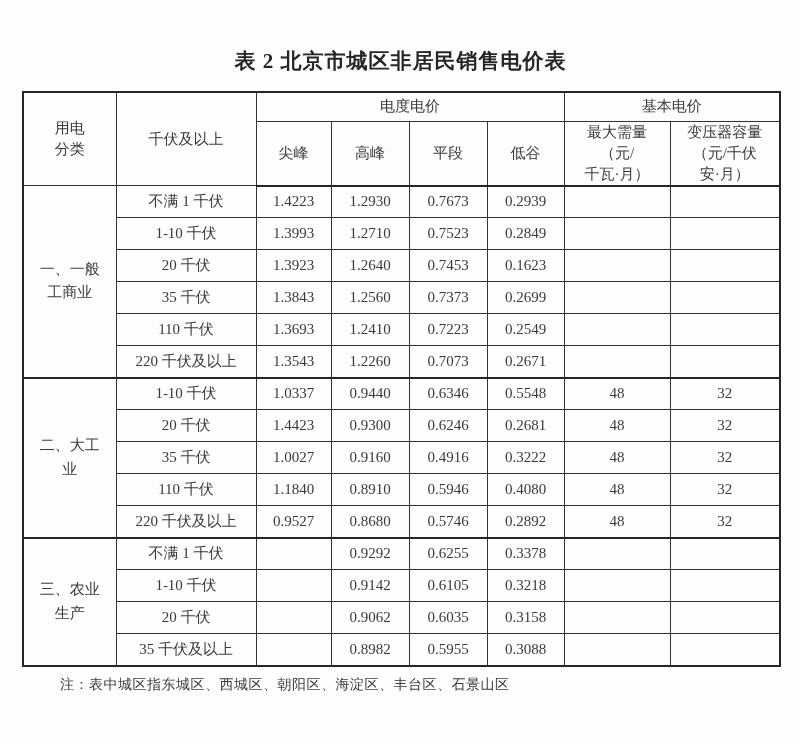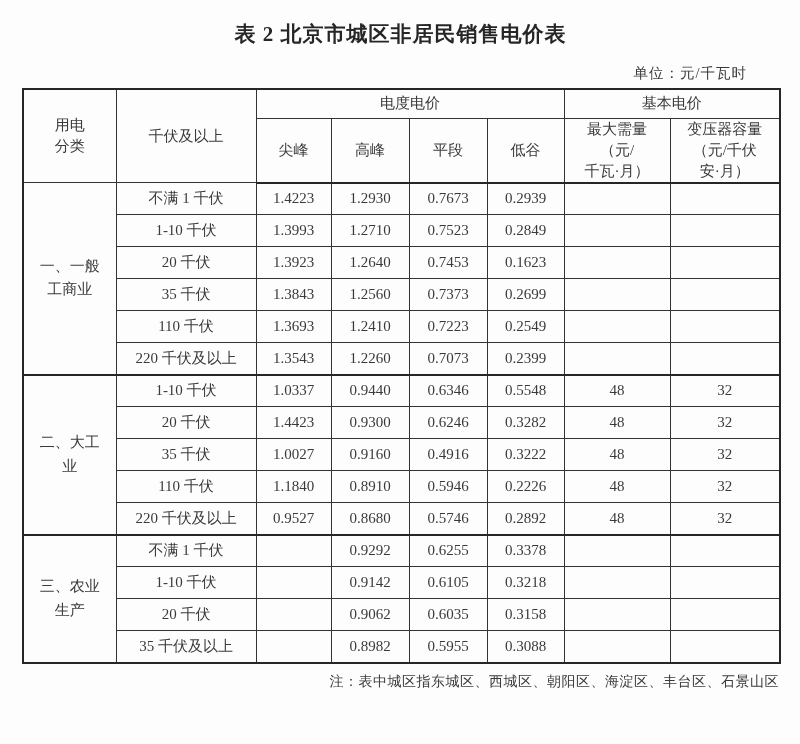--- a/index.html
+++ b/index.html
@@ -3,21 +3,21 @@
 <meta charset="utf-8">
 <style>
   * { box-sizing: border-box; }
   html, body { margin: 0; padding: 0; }
   body {
     width: 800px; height: 744px;
     background: #fdfdfd;
     color: #3a3a3a;
     font-family: "Liberation Serif", "DejaVu Serif", serif;
   }
-  .page { padding: 12px 21px 0 22px; }
+  .page { padding: 12px 21px 0 22px; margin-top: 27px; }
 
   .title {
     font-size: 21px;
     font-weight: bold;
     color: #262626;
     text-align: center;
     margin: 8px 0 16px 0;
     letter-spacing: 1px;
   }
   .unit {
@@ -53,31 +53,29 @@
   td.cat { line-height: 1.55; font-family: Liberation Serif, serif; }
 
   tr.gsep > td { border-top: 2px solid #262626; }
 
   .note {
     font-size: 14px;
     color: #3a3a3a;
     margin-top: 9px;
     padding-left: 38px;
     letter-spacing: 0.5px;
-    text-align: right;
   }
 </style>
 </head>
 <body>
 
 <div class="page">
 
   <div class="title">表 2 北京市城区非居民销售电价表</div>
 
-  <div class="unit">单位：元/千瓦时</div>
 
   <table class="price-table">
     <colgroup>
       <col style="width:93px">
         <col style="width:140px">
         <col style="width:75px">
         <col style="width:78px">
       <col style="width:78px">
         <col style="width:77px">
         <col style="width:106px">
@@ -151,60 +149,60 @@
         <td>0.7223</td>
         <td>0.2549</td>
         <td></td>
         <td></td>
       </tr>
       <tr>
         <td>220 千伏及以上</td>
         <td>1.3543</td>
         <td>1.2260</td>
         <td>0.7073</td>
-        <td>0.2399</td>
+        <td>0.2671</td>
         <td></td>
         <td></td>
       </tr>
 
       <tr class="gsep">
         <td rowspan="5" class="cat prewrap">二、大工
 业</td>
         <td>1-10 千伏</td>
         <td>1.0337</td>
         <td>0.9440</td>
         <td>0.6346</td>
         <td>0.5548</td>
         <td>48</td>
         <td>32</td>
       </tr>
       <tr>
         <td>20 千伏</td>
         <td>1.4423</td>
         <td>0.9300</td>
         <td>0.6246</td>
-        <td>0.3282</td>
+        <td>0.2681</td>
         <td>48</td>
         <td>32</td>
       </tr>
       <tr>
         <td>35 千伏</td>
         <td>1.0027</td>
         <td>0.9160</td>
         <td>0.4916</td>
         <td>0.3222</td>
         <td>48</td>
         <td>32</td>
       </tr>
       <tr>
         <td>110 千伏</td>
         <td>1.1840</td>
         <td>0.8910</td>
         <td>0.5946</td>
-        <td>0.2226</td>
+        <td>0.4080</td>
         <td>48</td>
         <td>32</td>
       </tr>
       <tr>
         <td>220 千伏及以上</td>
         <td>0.9527</td>
         <td>0.8680</td>
         <td>0.5746</td>
         <td>0.2892</td>
         <td>48</td>

